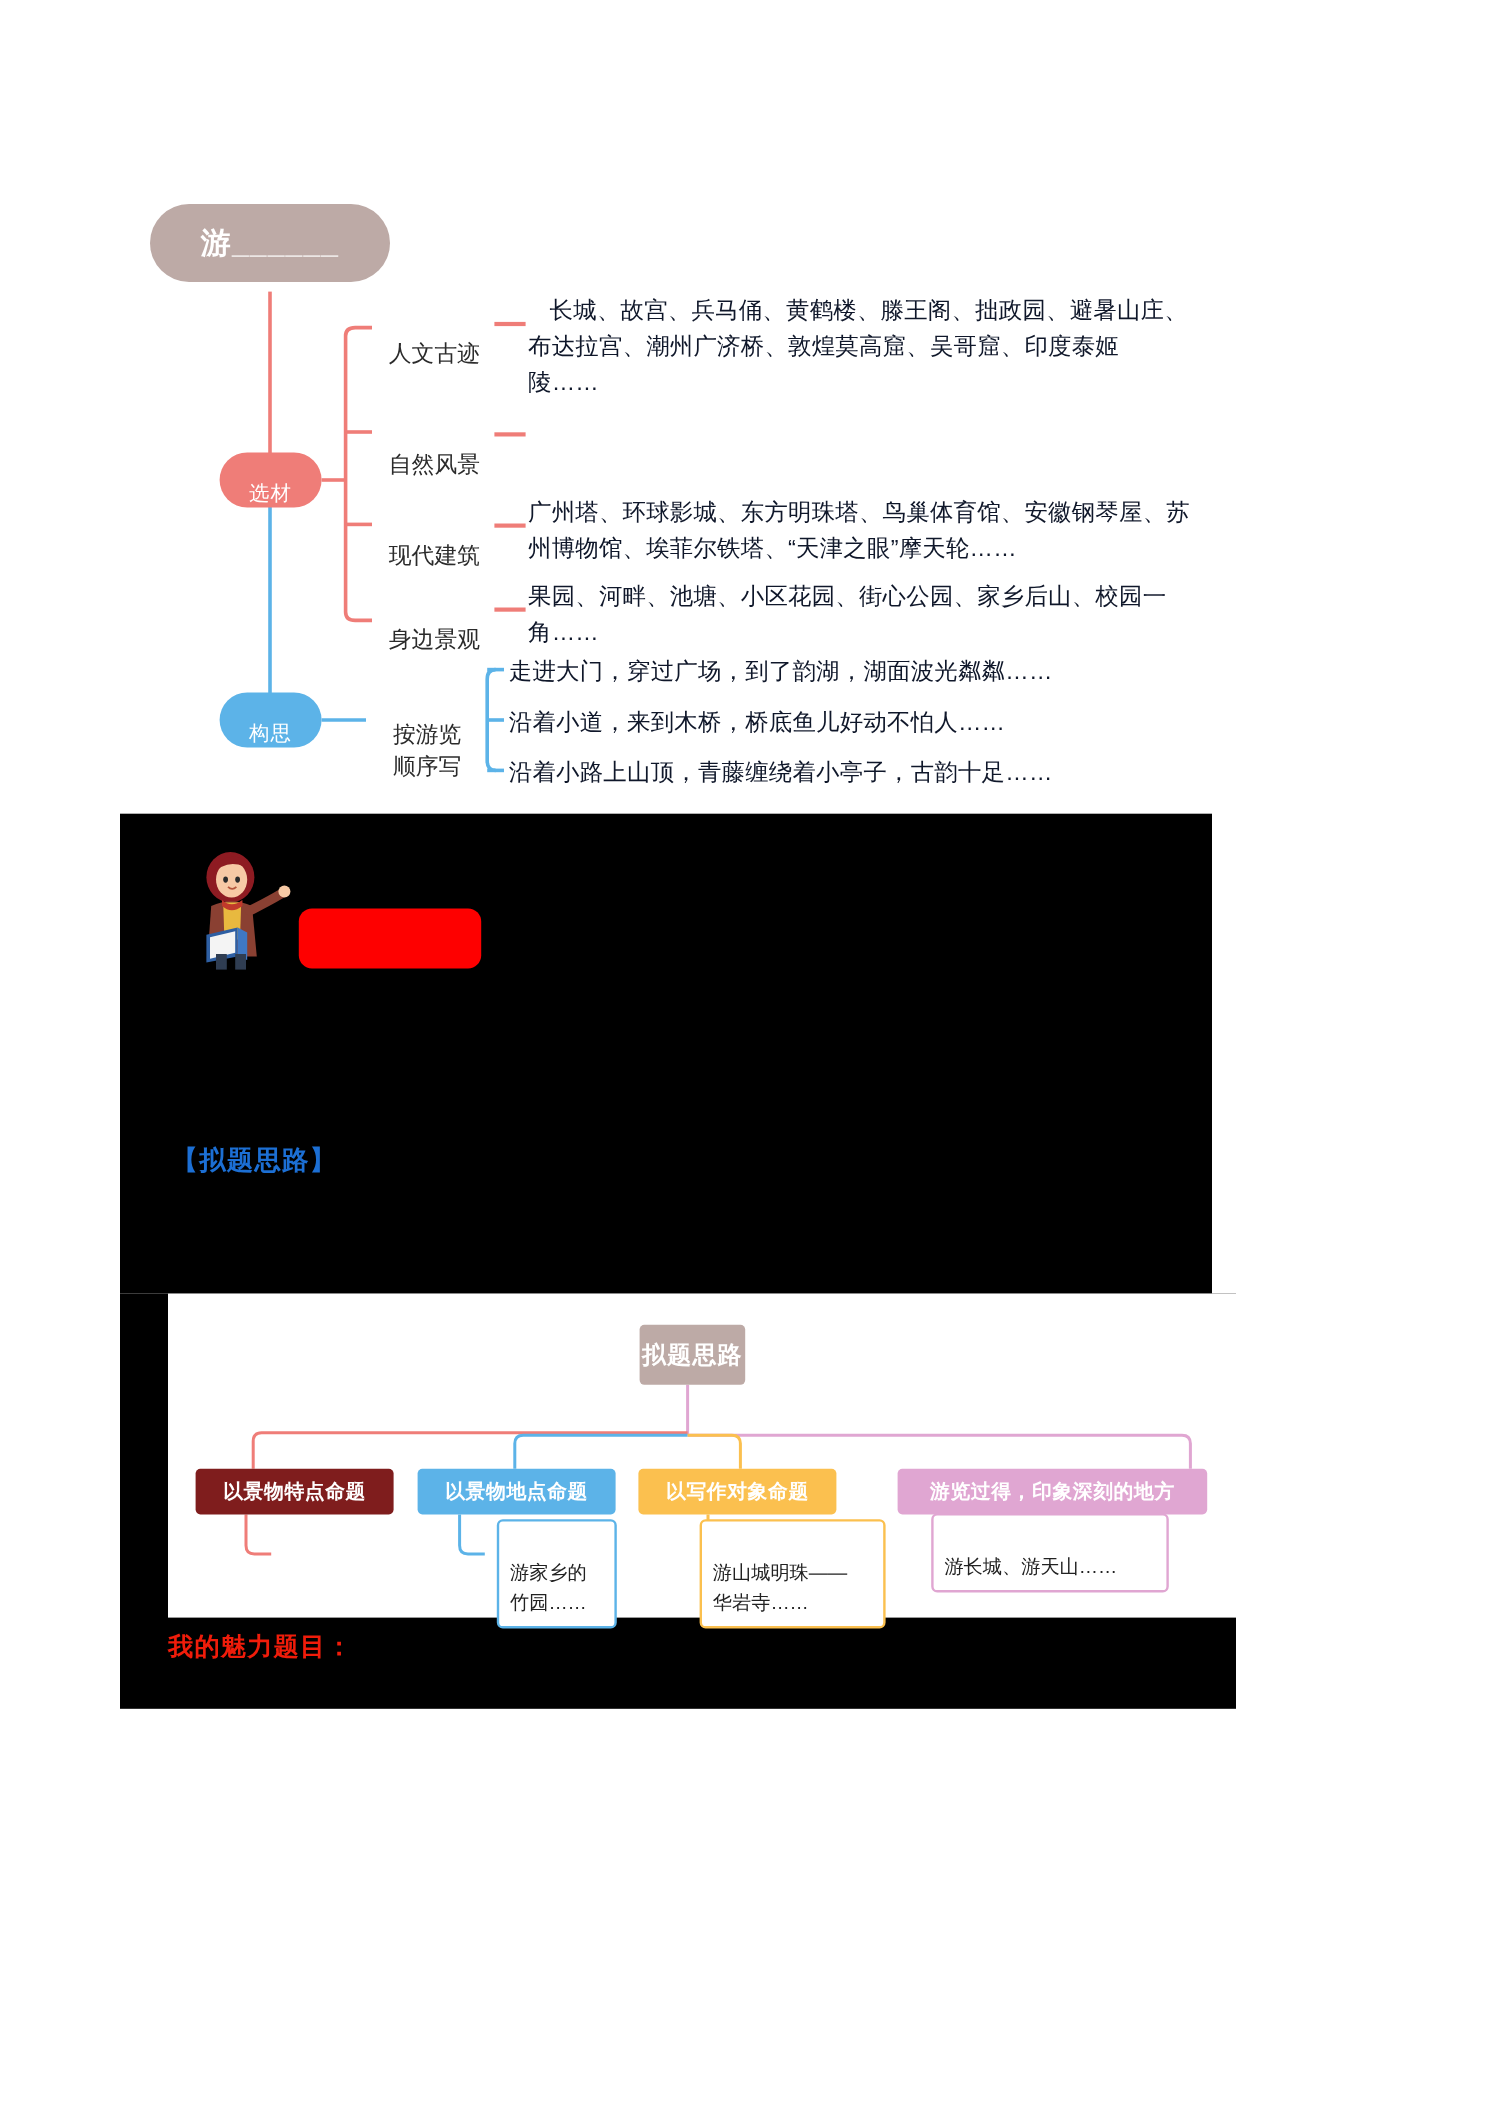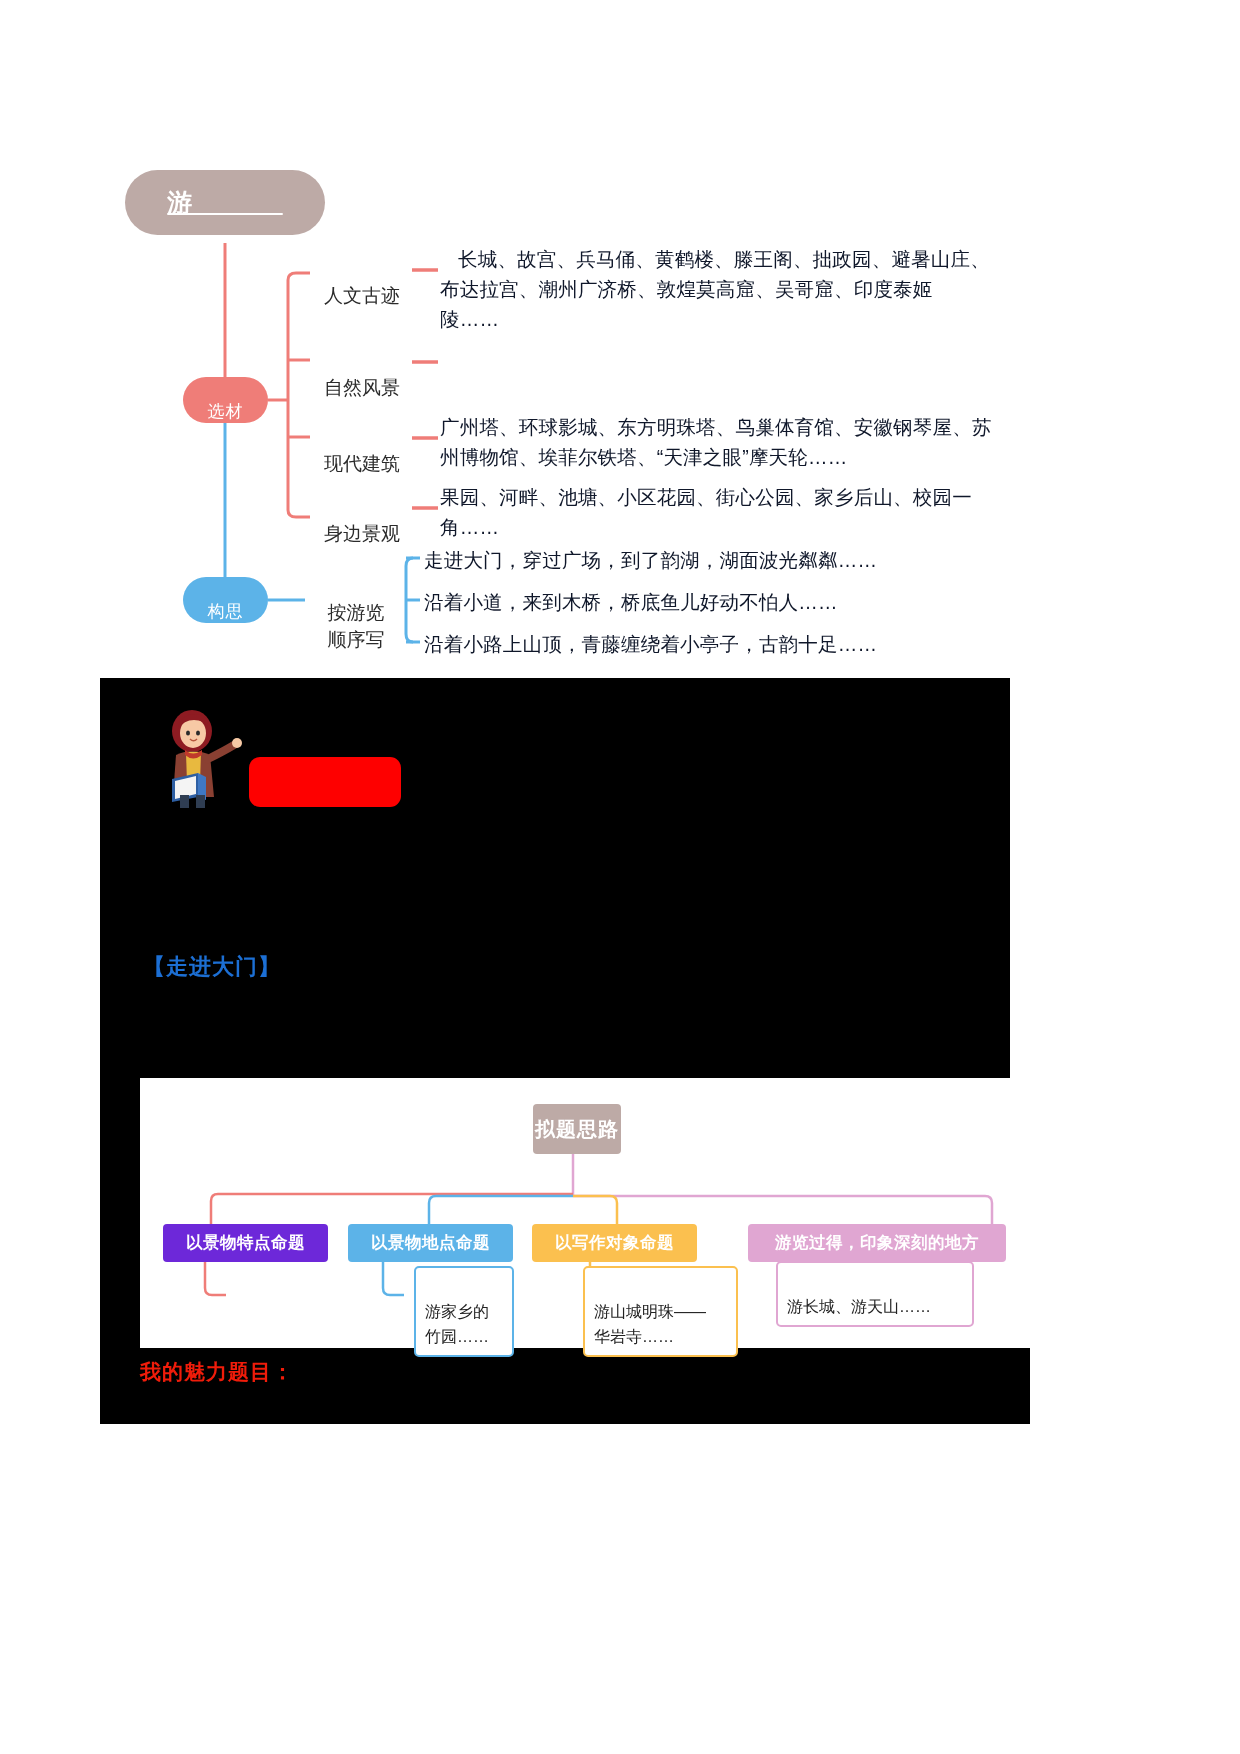--- a/index.html
+++ b/index.html
@@ -12,21 +12,21 @@
   .page{position:absolute;inset:0;}
 
   
   .blackpanel{position:absolute;background:#000000;}
   .whitecard{position:absolute;background:#ffffff;}
 
   .root-pill{
     position:absolute;left:25px;top:30px;width:200px;height:65px;
     background:#bdaaa6;border-radius:33px;
     display:flex;align-items:center;justify-content:center;
-    color:#ffffff;font-size:25px;font-weight:bold;letter-spacing:1px;text-decoration:underline;
+    color:#ffffff;font-size:25px;font-weight:bold;letter-spacing:1px;
   }
   .node-oval{
     position:absolute;border-radius:26px;
     display:flex;align-items:flex-end;justify-content:center;
     color:#ffffff;font-size:17px;font-weight:normal;letter-spacing:1px;
   }
   .sub-label{
     position:absolute;color:#2b2b2b;font-size:19px;line-height:25px;
     white-space:pre-line;text-align:center;
   }
@@ -184,21 +184,21 @@
       <path d="M17 76 L38 71 L38 89 L17 94 Z" fill="#f4f4f4"></path>
 
       <rect x="22" y="90" width="9" height="13" fill="#2f3d52"></rect>
       <rect x="38" y="90" width="9" height="13" fill="#2f3d52"></rect>
     </svg>
   </div>
 
   <div class="red-block" style="left:249px;top:757px;width:152px;height:50px;"></div>
 
   <div class="blue-heading" style="left:143px;top:952px;">
-    <span>【走进大门】</span>
+    <span>【拟题思路】</span>
   </div>
 
   <div class="whitecard" style="left:140px;top:1078px;width:890px;height:270px;padding-left:36px;">
 
     <svg width="890" height="270">
 
       <path d="M433 76 L433 118" stroke="#e0a6d2" stroke-width="2.5" fill="none"></path>
 
       <path d="M433 118 L845 118 Q852 118 852 125 L852 146" stroke="#e0a6d2" stroke-width="2.5" fill="none"></path>
 
@@ -211,21 +211,21 @@
       <path d="M65 184 L65 210 Q65 217 72 217 L86 217" stroke="#ef7d78" stroke-width="2.5" fill="none"></path>
       <path d="M243 184 L243 210 Q243 217 250 217 L264 217" stroke="#5cb3e8" stroke-width="2.5" fill="none"></path>
       <path d="M450 184 L450 210 Q450 217 457 217 L471 217" stroke="#fbc04f" stroke-width="2.5" fill="none"></path>
       <path d="M643 184 L643 205 Q643 212 650 212 L664 212" stroke="#e0a6d2" stroke-width="2.5" fill="none"></path>
     </svg>
 
     <div class="bm-root" style="left:393px;top:26px;width:88px;height:50px;">
       <span>拟题思路</span>
     </div>
 
-    <div class="bm-cat" style="left:23px;top:146px;width:165px;background:#6d28d9;">
+    <div class="bm-cat" style="left:23px;top:146px;width:165px;background:#7f1d1d;">
       <span>以景物特点命题</span>
     </div>
     <div class="bm-cat" style="left:208px;top:146px;width:165px;background:#5cb3e8;">
       <span>以景物地点命题</span>
     </div>
     <div class="bm-cat" style="left:392px;top:146px;width:165px;background:#fbc04f;">
       <span>以写作对象命题</span>
     </div>
     <div class="bm-cat" style="left:608px;top:146px;width:258px;background:#e0a6d2;">
       <span>游览过得，印象深刻的地方</span>

